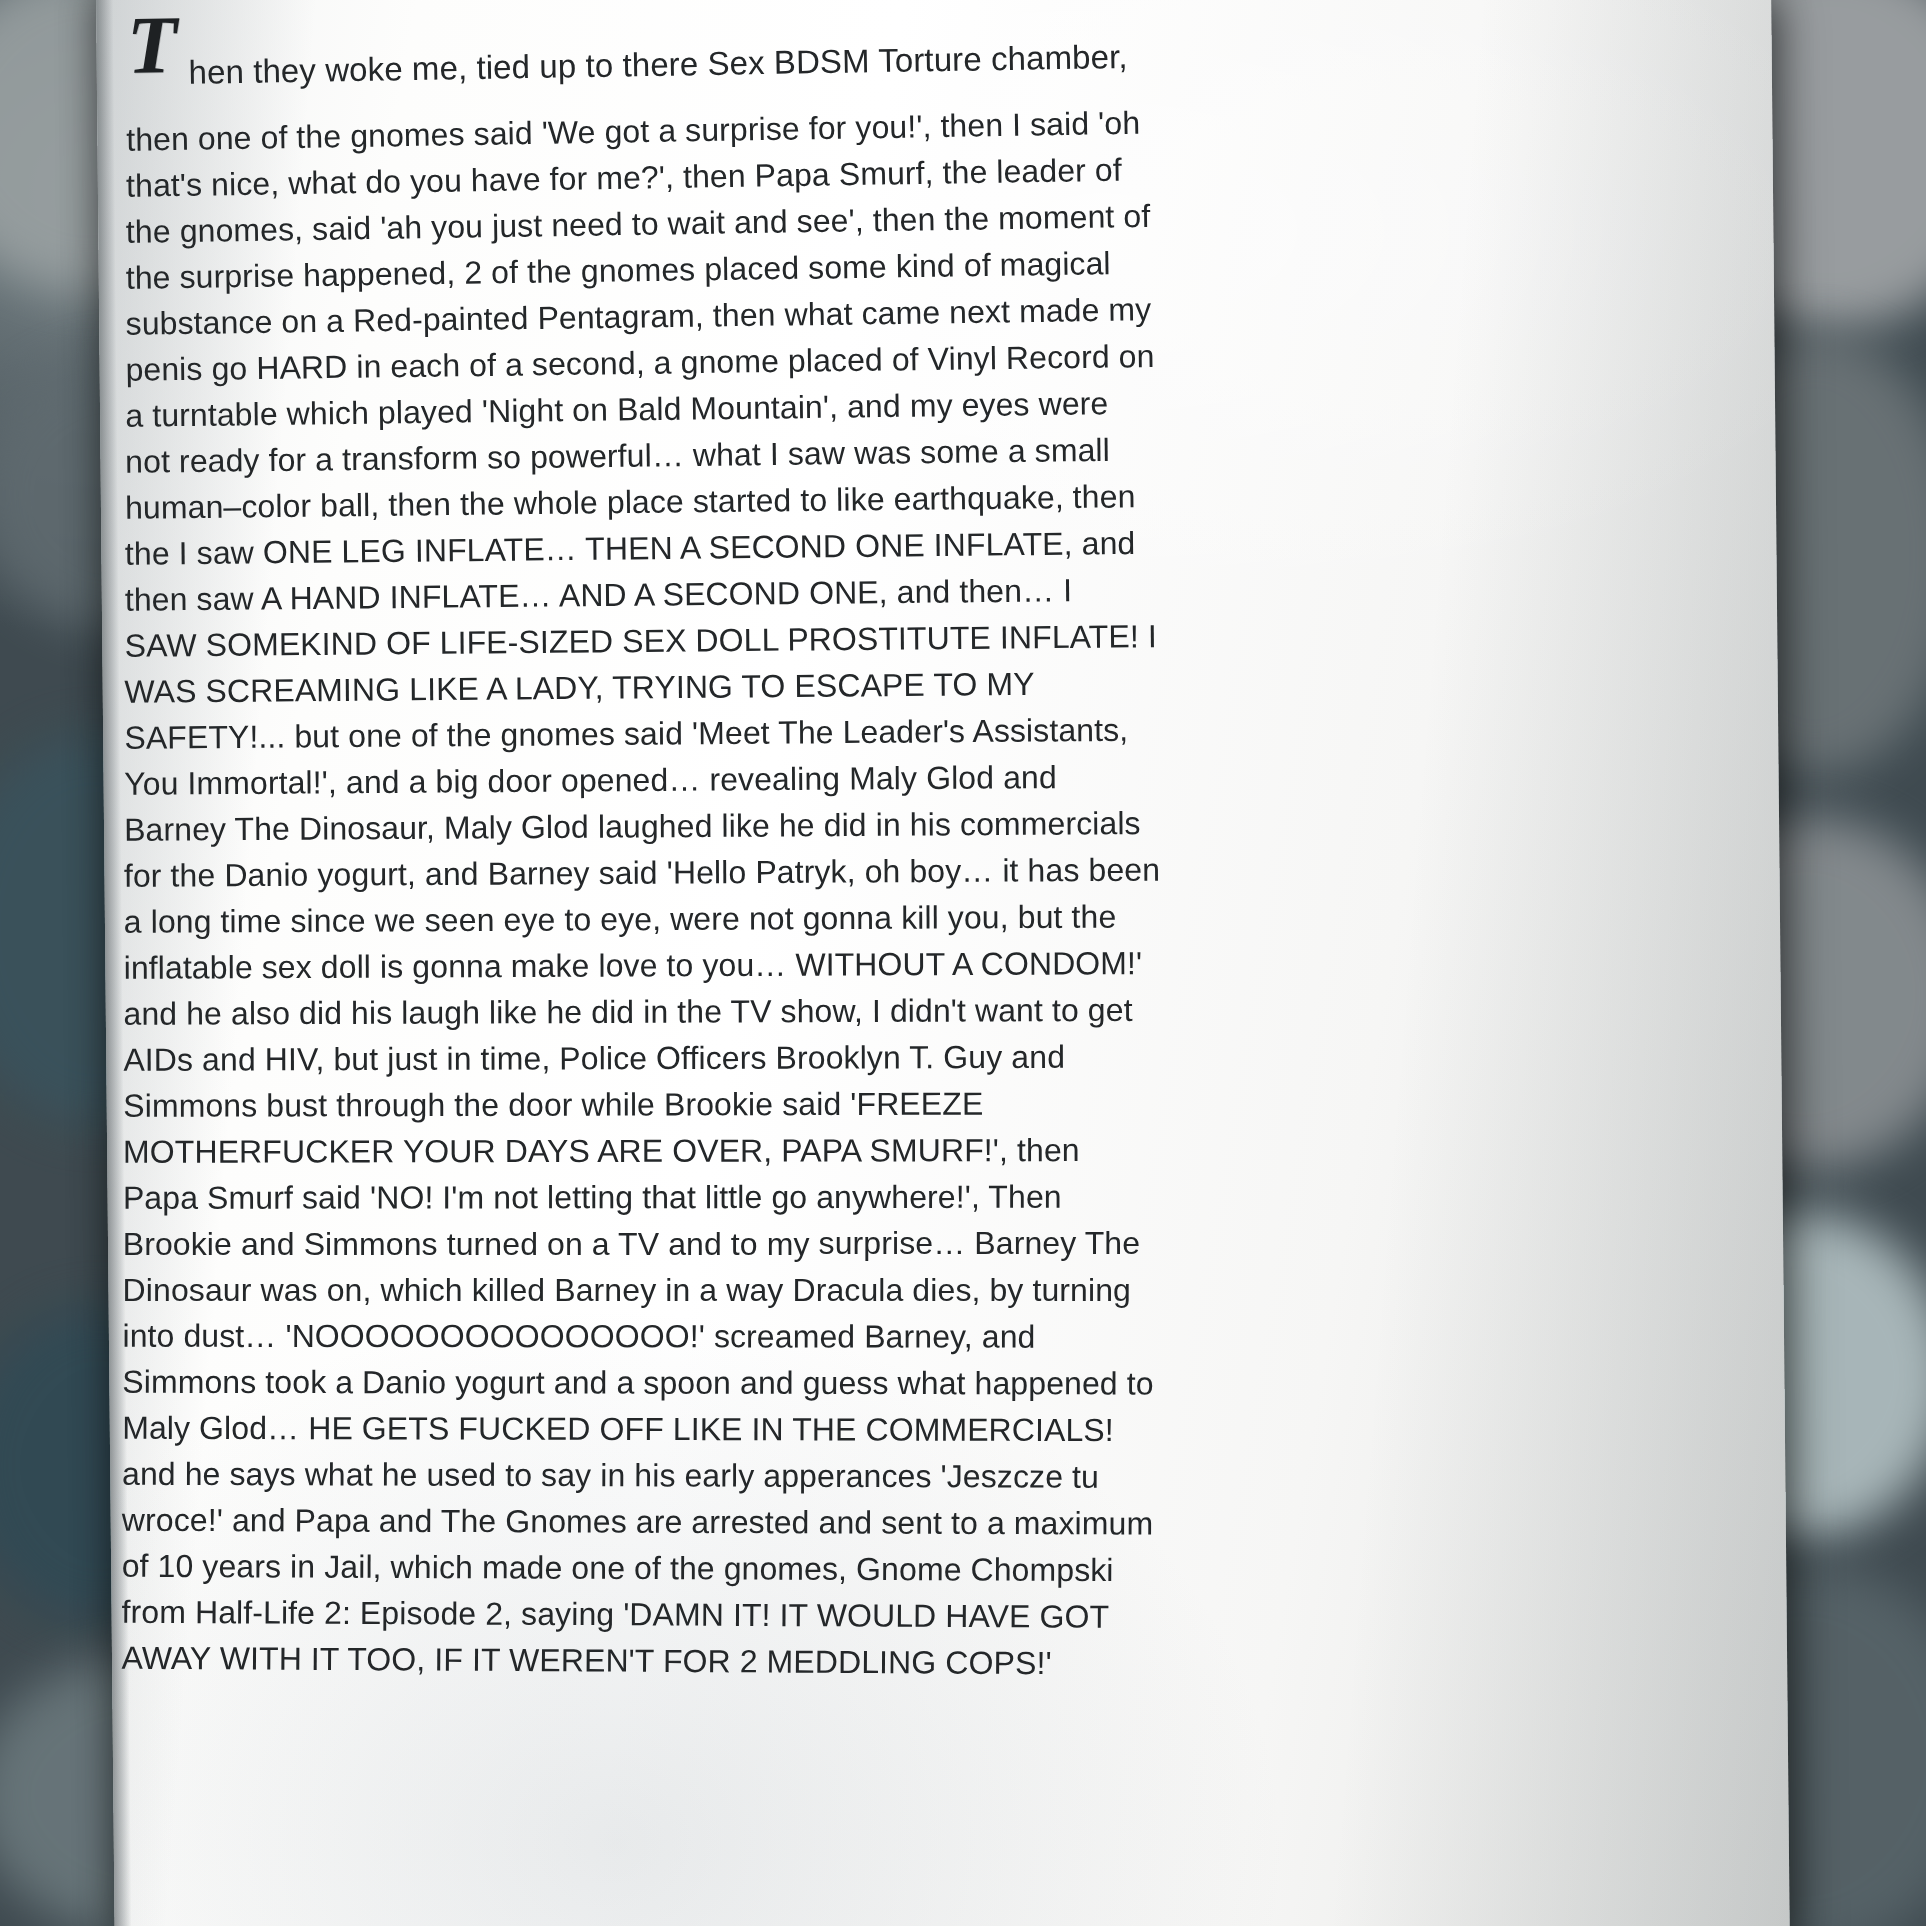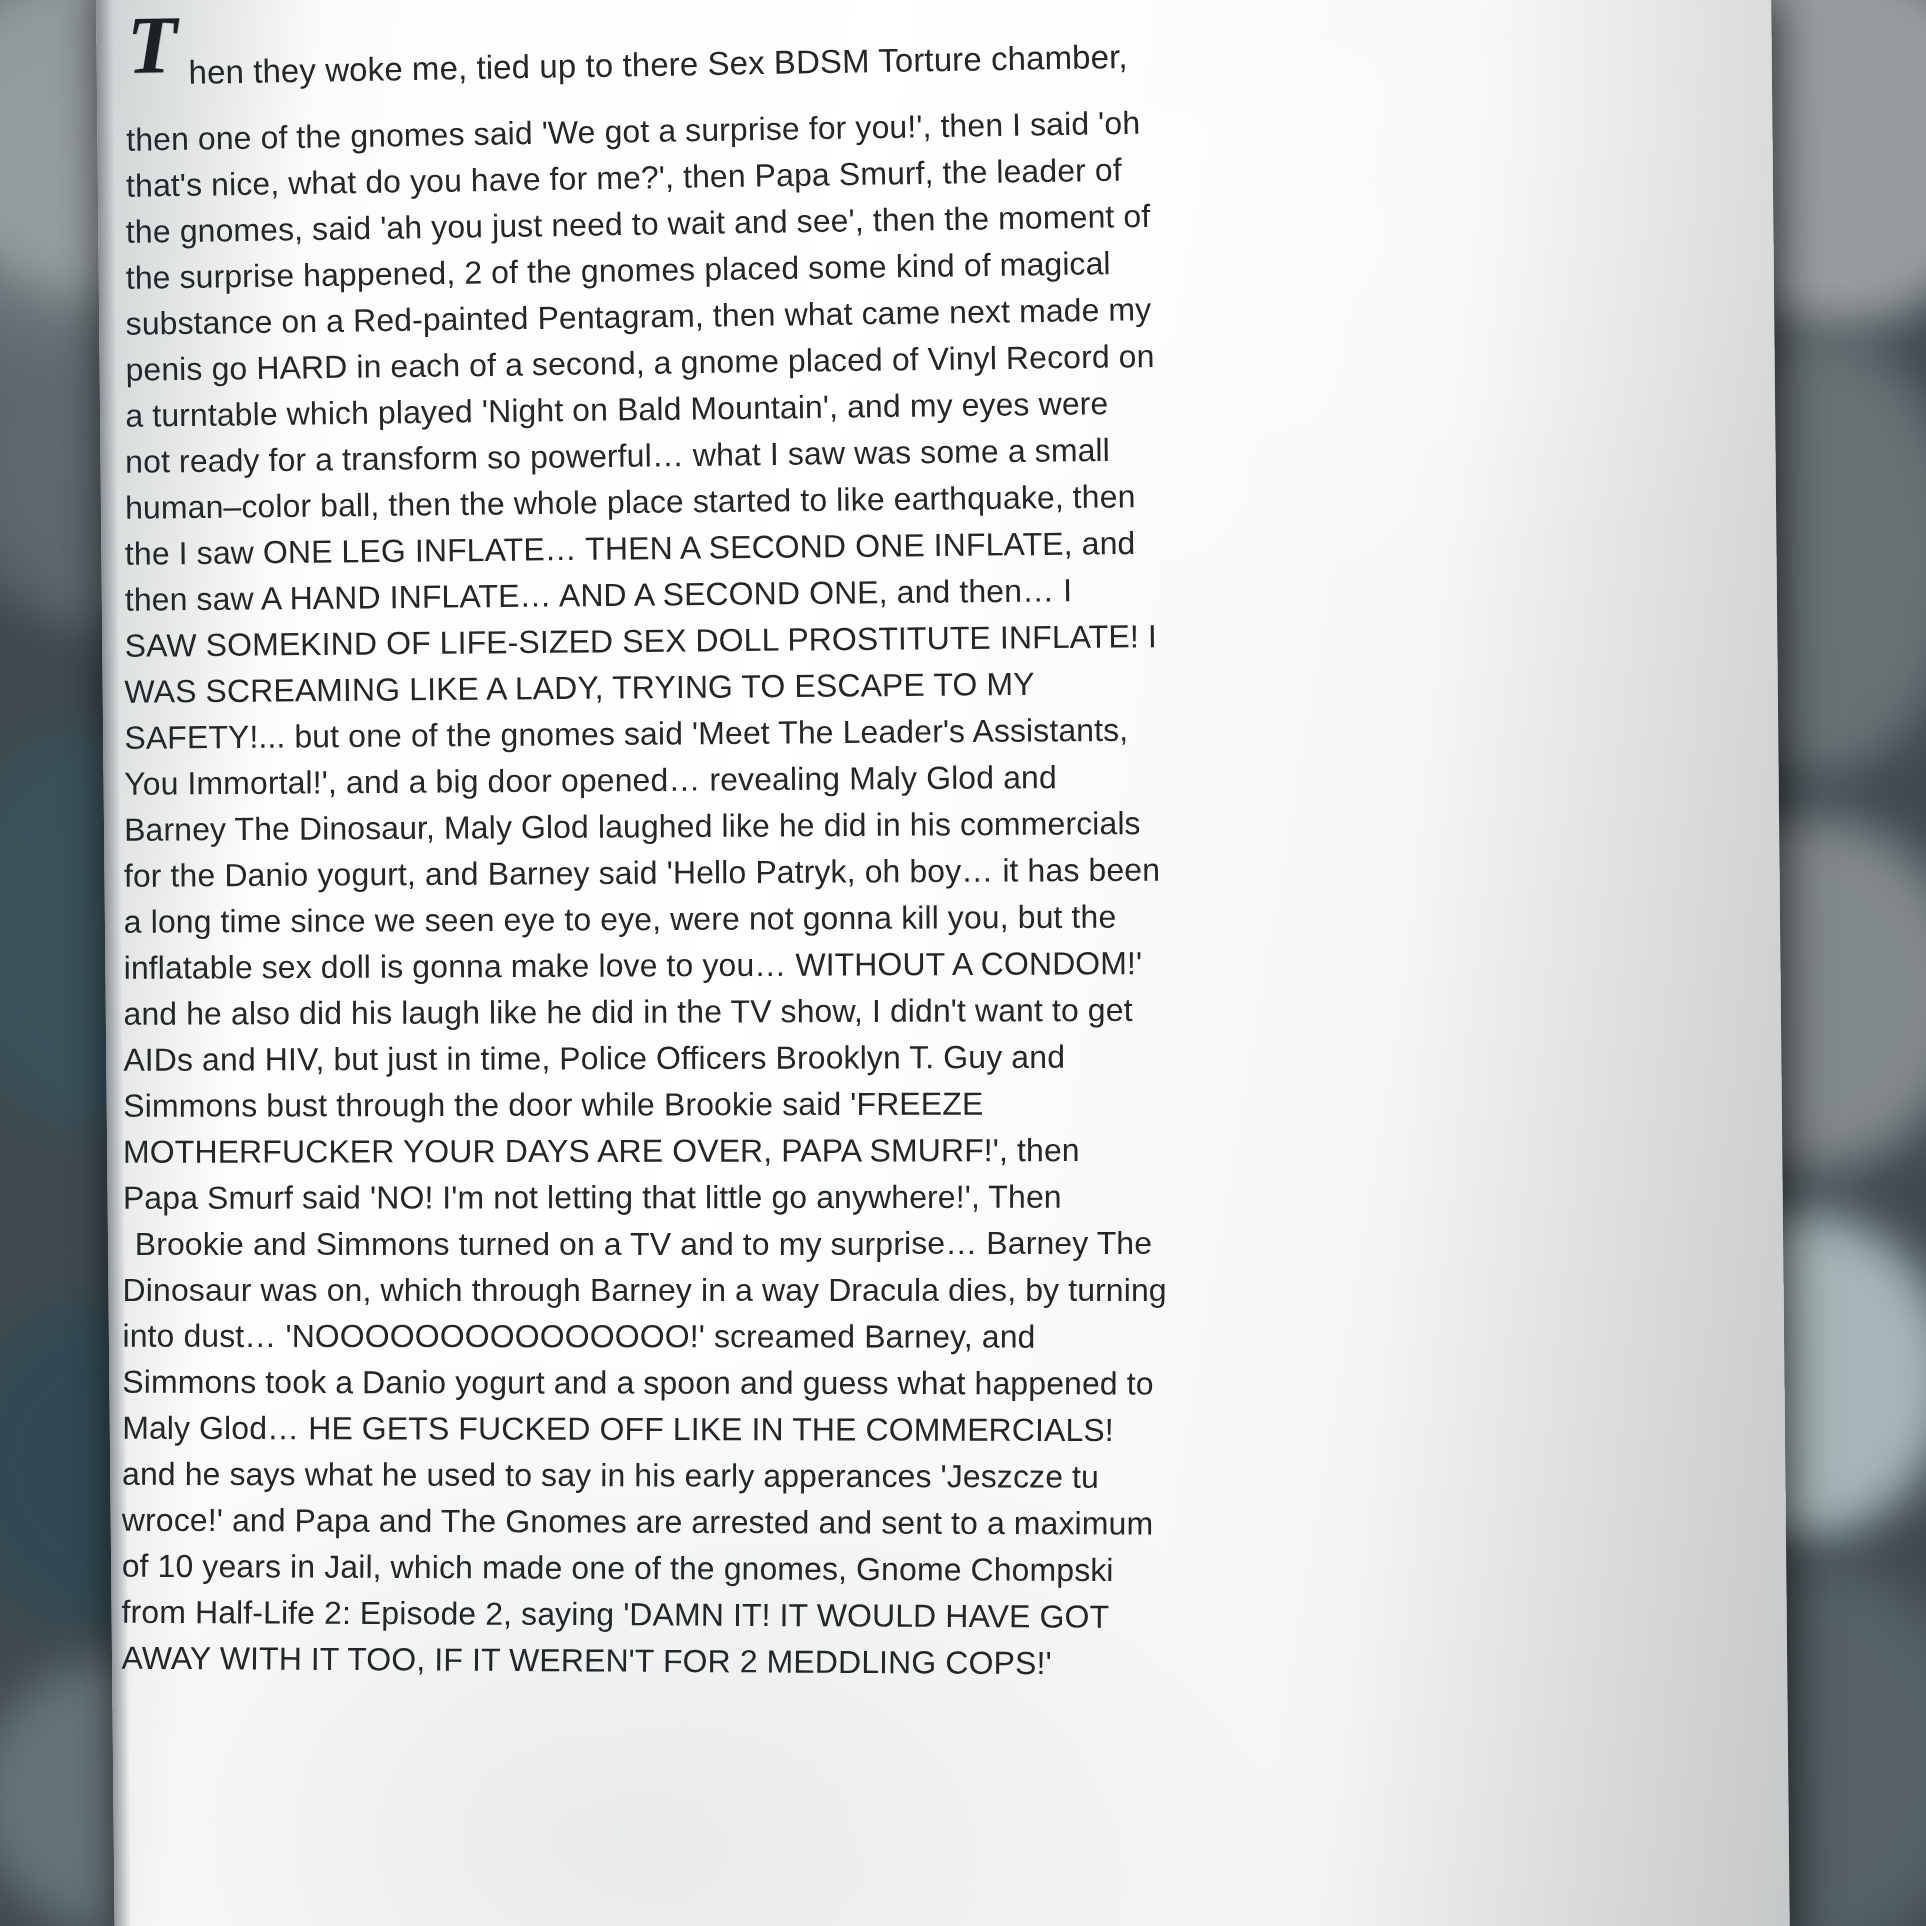--- a/index.html
+++ b/index.html
@@ -169,22 +169,22 @@
         <p><span class="l" style="transform: rotate(-0.598deg); margin-left: 0px;">You Immortal!', and a big door opened… revealing Maly Glod and</span></p>
         <p><span class="l" style="transform: rotate(-0.559deg); margin-left: 0px;">Barney The Dinosaur, Maly Glod laughed like he did in his commercials</span></p>
         <p><span class="l" style="transform: rotate(-0.52deg); margin-left: 0px;">for the Danio yogurt, and Barney said 'Hello Patryk, oh boy… it has been</span></p>
         <p><span class="l" style="transform: rotate(-0.48deg); margin-left: 0px;">a long time since we seen eye to eye, were not gonna kill you, but the</span></p>
         <p><span class="l" style="transform: rotate(-0.441deg); margin-left: 0px;">inflatable sex doll is gonna make love to you… WITHOUT A CONDOM!'</span></p>
         <p><span class="l" style="transform: rotate(-0.402deg); margin-left: 0px;">and he also did his laugh like he did in the TV show, I didn't want to get</span></p>
         <p><span class="l" style="transform: rotate(-0.362deg); margin-left: 0px;">AIDs and HIV, but just in time, Police Officers Brooklyn T. Guy and</span></p>
         <p><span class="l" style="transform: rotate(-0.323deg); margin-left: 0px;">Simmons bust through the door while Brookie said 'FREEZE</span></p>
         <p><span class="l" style="transform: rotate(-0.283deg); margin-left: 0px;">MOTHERFUCKER YOUR DAYS ARE OVER, PAPA SMURF!', then</span></p>
         <p><span class="l" style="transform: rotate(-0.244deg); margin-left: 0px;">Papa Smurf said 'NO! I'm not letting that little go anywhere!', Then</span></p>
-        <p><span class="l" style="transform: rotate(-0.205deg); margin-left: 12px;">Brookie and Simmons turned on a TV and to my surprise… Barney The</span></p>
-        <p><span class="l" style="transform: rotate(-0.165deg); margin-left: 0px;">Dinosaur was on, which through Barney in a way Dracula dies, by turning</span></p>
+        <p><span class="l" style="transform: rotate(-0.205deg); margin-left: 0px;">Brookie and Simmons turned on a TV and to my surprise… Barney The</span></p>
+        <p><span class="l" style="transform: rotate(-0.165deg); margin-left: 0px;">Dinosaur was on, which killed Barney in a way Dracula dies, by turning</span></p>
         <p><span class="l" style="transform: rotate(-0.126deg); margin-left: 0px;">into dust… 'NOOOOOOOOOOOOOOO!' screamed Barney, and</span></p>
         <p><span class="l" style="transform: rotate(-0.086deg); margin-left: 0px;">Simmons took a Danio yogurt and a spoon and guess what happened to</span></p>
         <p><span class="l" style="transform: rotate(-0.047deg); margin-left: 0px;">Maly Glod… HE GETS FUCKED OFF LIKE IN THE COMMERCIALS!</span></p>
         <p><span class="l" style="transform: rotate(-0.008deg); margin-left: 0px;">and he says what he used to say in his early apperances 'Jeszcze tu</span></p>
         <p><span class="l" style="transform: rotate(0.032deg); margin-left: 0px;">wroce!' and Papa and The Gnomes are arrested and sent to a maximum</span></p>
         <p><span class="l" style="transform: rotate(0.071deg); margin-left: 0px;">of 10 years in Jail, which made one of the gnomes, Gnome Chompski</span></p>
         <p><span class="l" style="transform: rotate(0.111deg); margin-left: 0px;">from Half-Life 2: Episode 2, saying 'DAMN IT! IT WOULD HAVE GOT</span></p>
         <p><span class="l" style="transform: rotate(0.15deg); margin-left: 0px;">AWAY WITH IT TOO, IF IT WEREN'T FOR 2 MEDDLING COPS!'</span></p>
       </div>
   </div>

